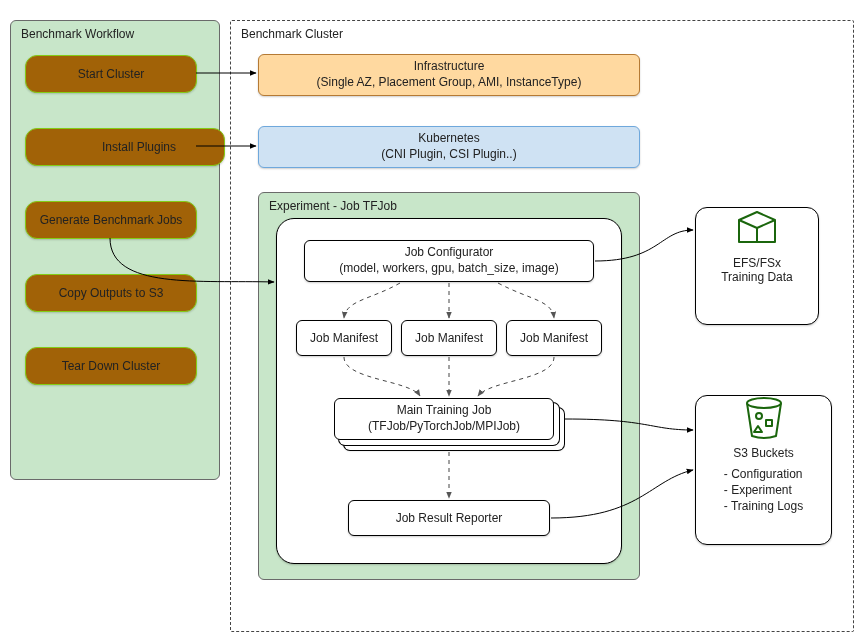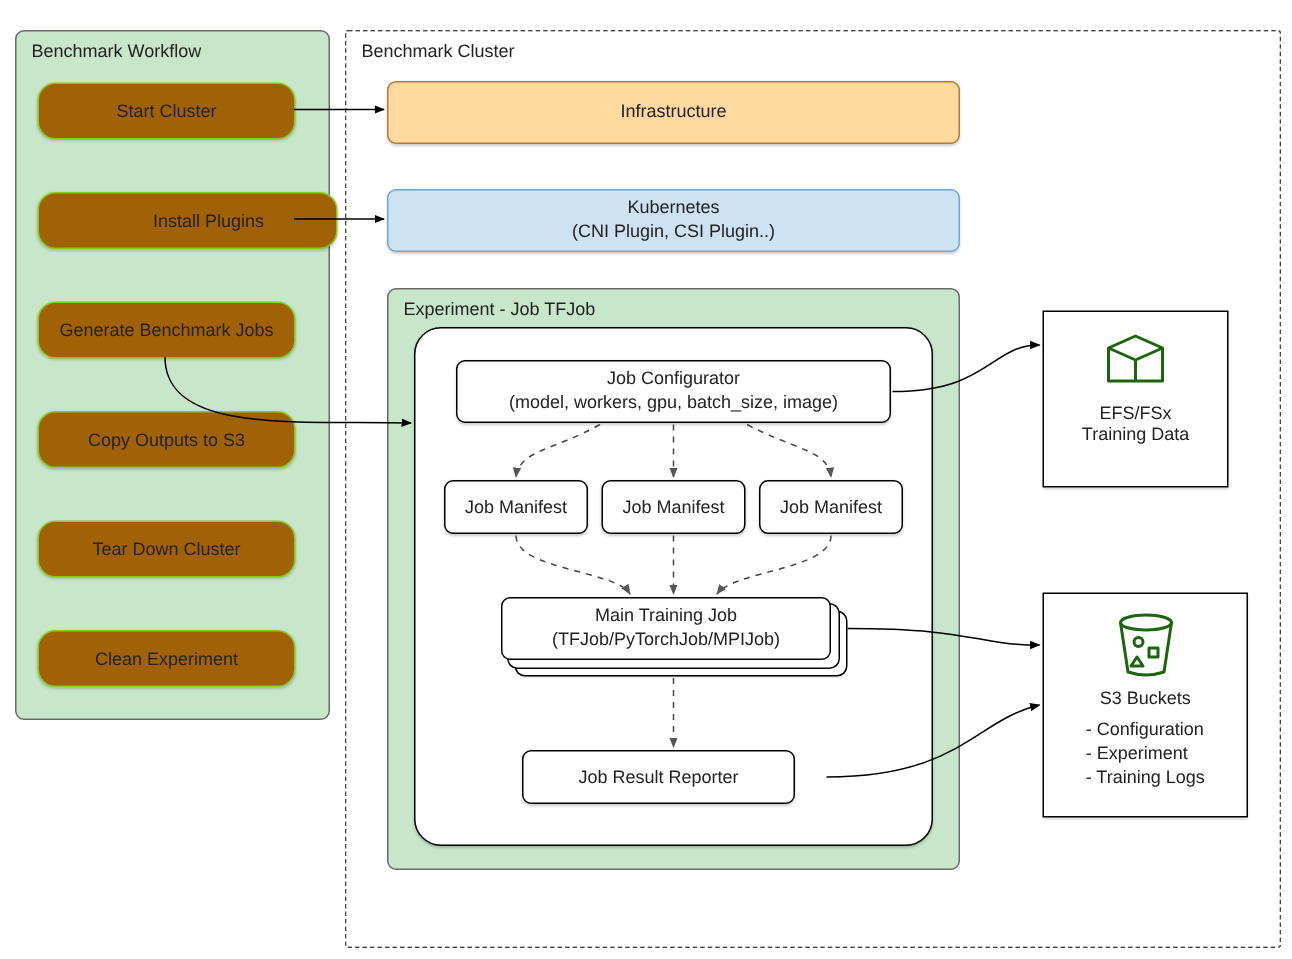--- a/index.html
+++ b/index.html
@@ -23,21 +23,21 @@
 .k8s-box { background:#cfe2f3; border:1px solid #6fa8dc; border-radius:6px; box-shadow:0 1px 2px rgba(0,0,0,0.2);}
 .exp-panel { background:#c8e6c9; border:1px solid #6a6a6a; border-radius:6px; }
 .exp-inner { background:#fff; border:1px solid #000; border-radius:18px; box-shadow:0 1px 2px rgba(0,0,0,0.2);}
 .wf-btn { position:absolute; left:25px; width:170px; height:36px; background:#a16207; border:1px solid #84cc16; border-radius:12px; display:flex; align-items:center; justify-content:center; box-shadow:0 1px 2px rgba(0,0,0,0.18);}
 .stack-shadow { box-shadow:
    5px 5px 0 #fff, 5px 5px 0 1px #000,
    10px 10px 0 #fff, 10px 10px 0 1px #000,
    10px 11px 2px rgba(0,0,0,0.2);
 }
 .svg-layer{position:absolute; left:0; top:0; pointer-events:none;}
-.s3-box, .efs-box { border:1px solid #000; border-radius:0; background:#fff; display:flex; flex-direction:column; align-items:center; justify-content:flex-start; padding-top:12px; box-shadow:0 1px 2px rgba(0,0,0,0.2);}
+.s3-box, .efs-box { border:1px solid #000; border-radius:12px; background:#fff; display:flex; flex-direction:column; align-items:center; justify-content:flex-start; padding-top:0; box-shadow:0 1px 2px rgba(0,0,0,0.2);}
 .s3-list{ text-align:left; font-size:12px; margin-top:6px; line-height:1.35;}
 </style>
 </head>
 <body>
 
 <div class="canvas">
 
   <div class="box workflow-panel" style="left:10px; top:20px; width:210px; height:460px;">
     <div class="title-inside">Benchmark Workflow</div>
   </div>
@@ -54,26 +54,24 @@
     </div>
   <div class="wf-btn" style="top:201px;">
       <span>Generate Benchmark Jobs</span>
     </div>
   <div class="wf-btn" style="top:274px;">
       <span>Copy Outputs to S3</span>
     </div>
   <div class="wf-btn" style="top:347px;">
       <span>Tear Down Cluster</span>
     </div>
-  <div class="wf-btn" style="top:420px;">
-      <span>Clean Experiment</span>
-    </div>
 
   <div class="box infra-box center-col" style="left:258px; top:54px; width:382px; height:42px;">
     <div>Infrastructure</div>
+    <div>(Single AZ, Placement Group, AMI, InstanceType)</div>
   </div>
 
   <div class="box k8s-box center-col" style="left:258px; top:126px; width:382px; height:42px;">
     <div>Kubernetes</div>
     <div>(CNI Plugin,  CSI Plugin..)</div>
   </div>
 
   <div class="box exp-panel" style="left:258px; top:192px; width:382px; height:388px;">
     <div class="title-inside">Experiment - Job TFJob</div>
   </div>
@@ -92,21 +90,21 @@
     </div>
   <div class="box solid-border center" style="left:506px; top:320px; width:96px; height:36px;">
       <span>Job Manifest</span>
     </div>
 
   <div class="box solid-border center-col stack-shadow" style="left:334px; top:398px; width:220px; height:42px;">
     <div>Main Training Job</div>
     <div>(TFJob/PyTorchJob/MPIJob)</div>
   </div>
 
-  <div class="box solid-border center" style="left:348px; top:500px; width:182px; height:36px;">
+  <div class="box solid-border center" style="left:348px; top:500px; width:202px; height:36px;">
       <span>Job Result Reporter</span>
     </div>
 
   <div class="box efs-box" style="left:695px; top:207px; width:124px; height:118px;">
     <svg width="44" height="40" viewBox="0 0 44 40">
       <g fill="none" stroke="#1b660d" stroke-width="2" stroke-linejoin="round">
         <path d="M4 12 L22 4 L40 12 L40 34 L4 34 Z"></path>
         <path d="M4 12 L22 20 L40 12"></path>
         <path d="M22 20 L22 34"></path>
       </g>

